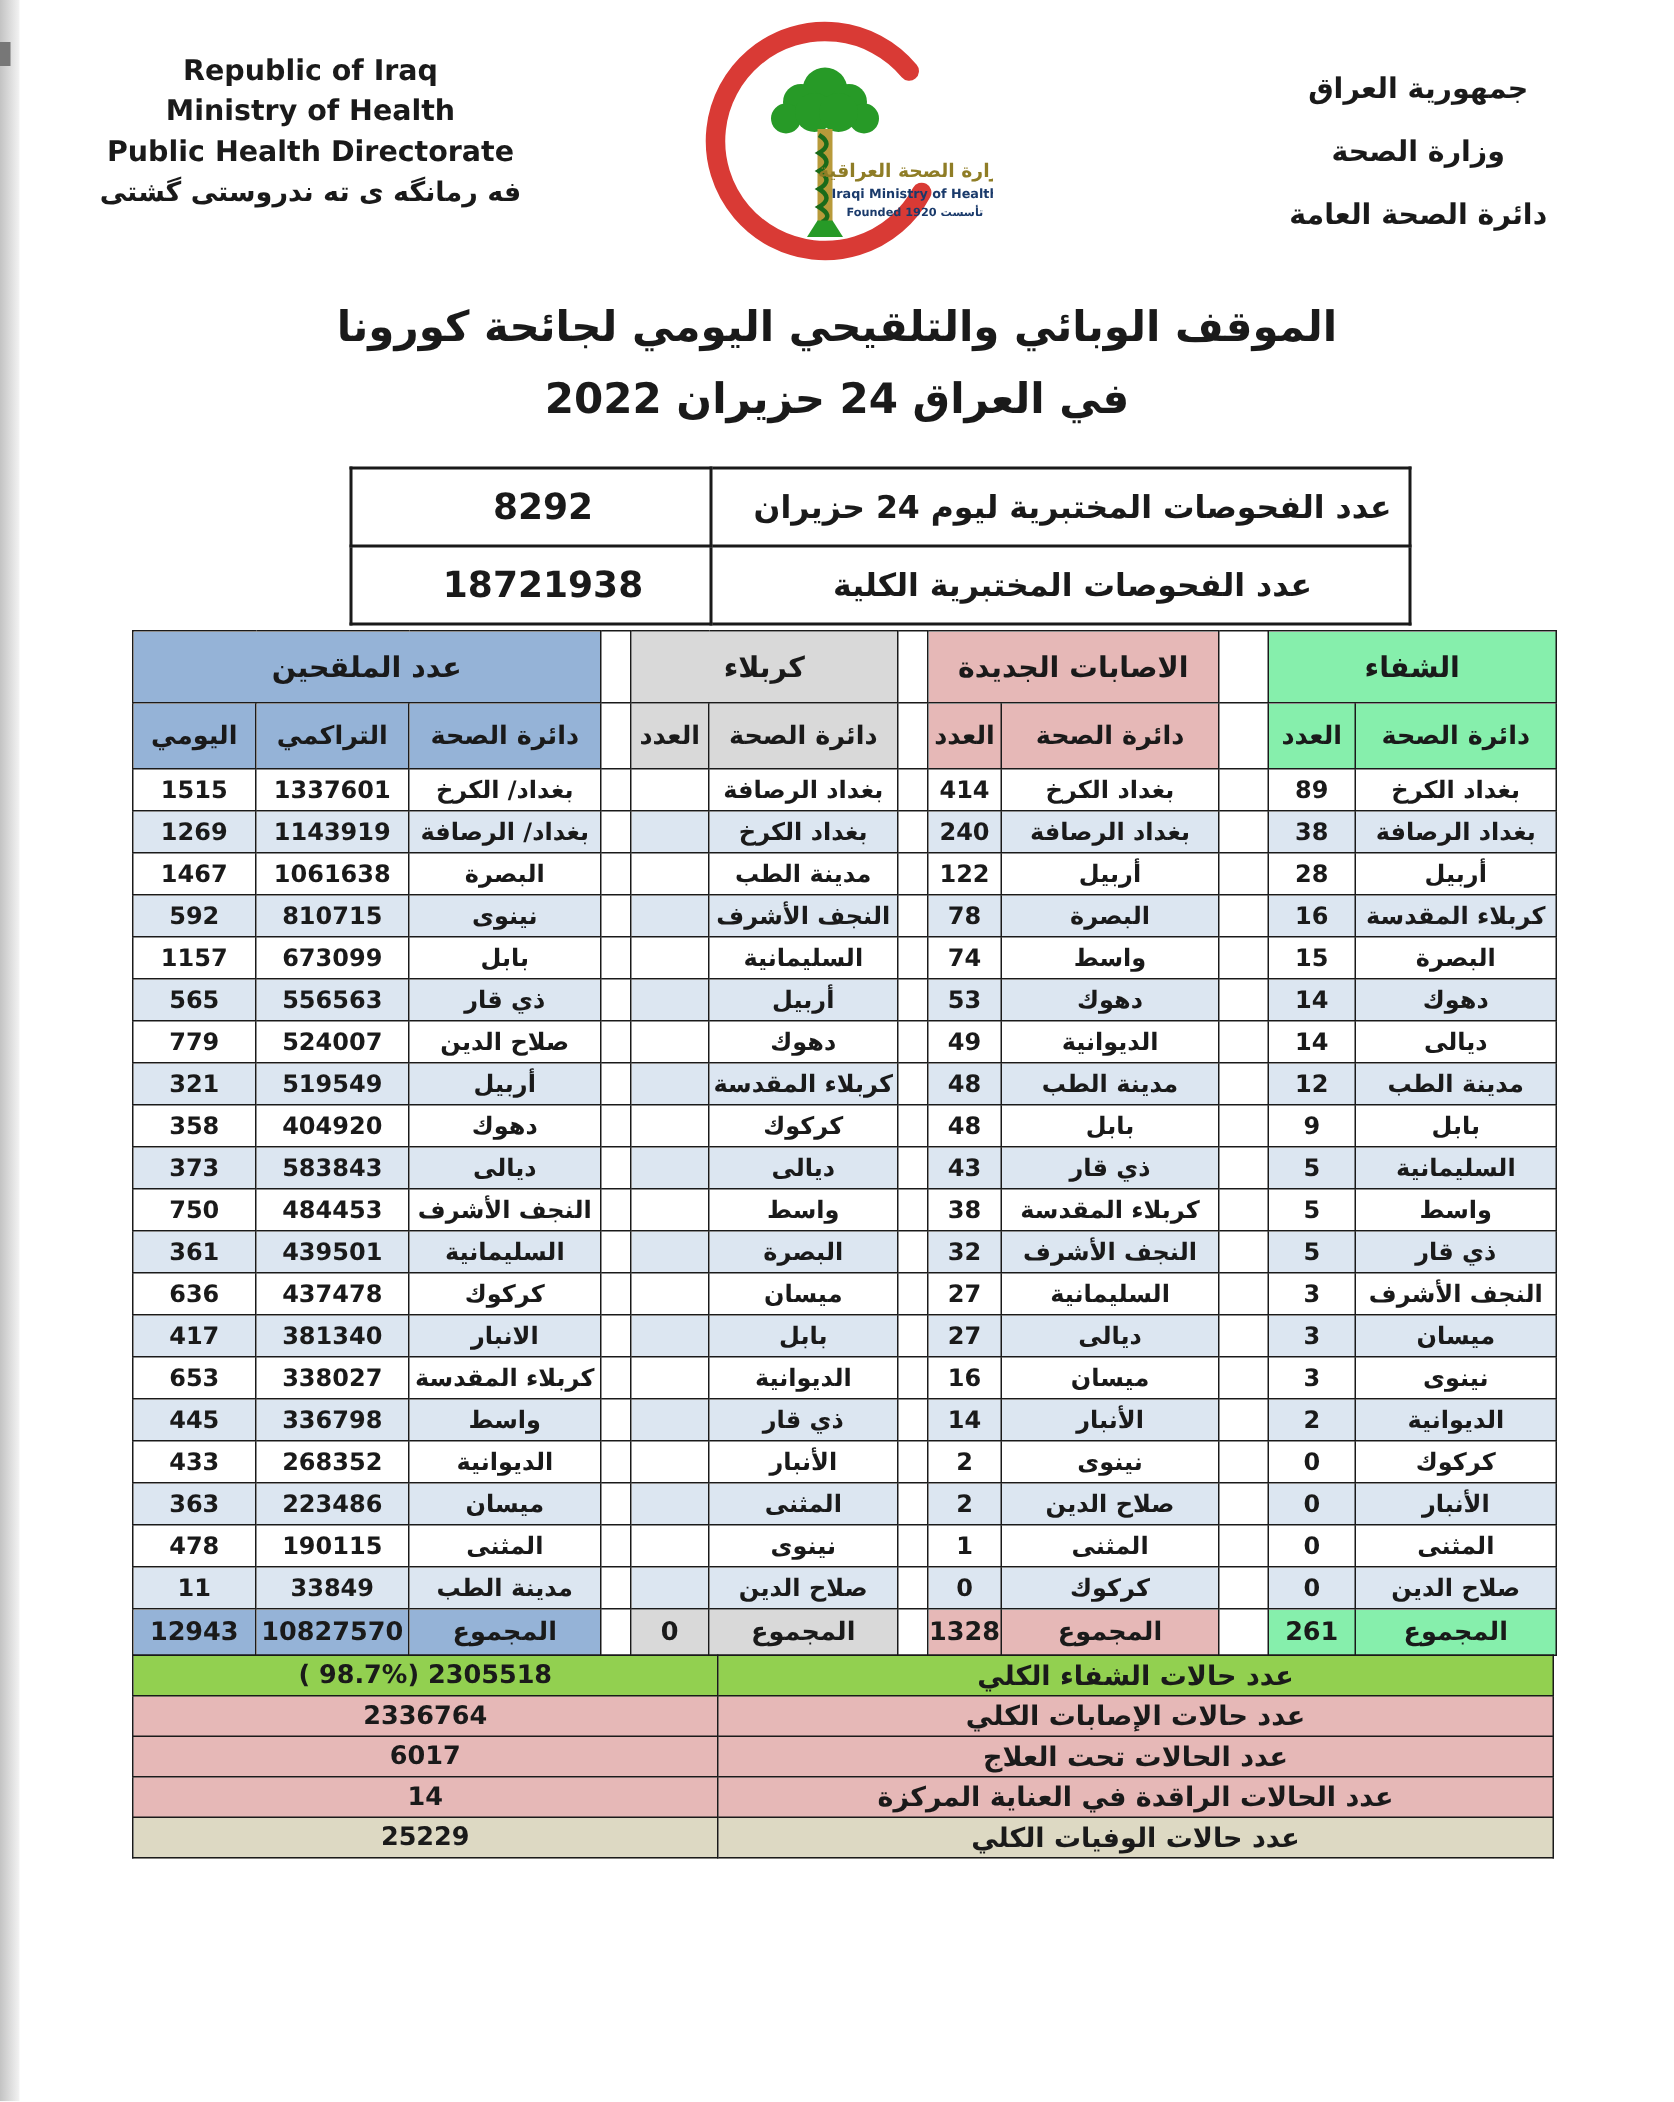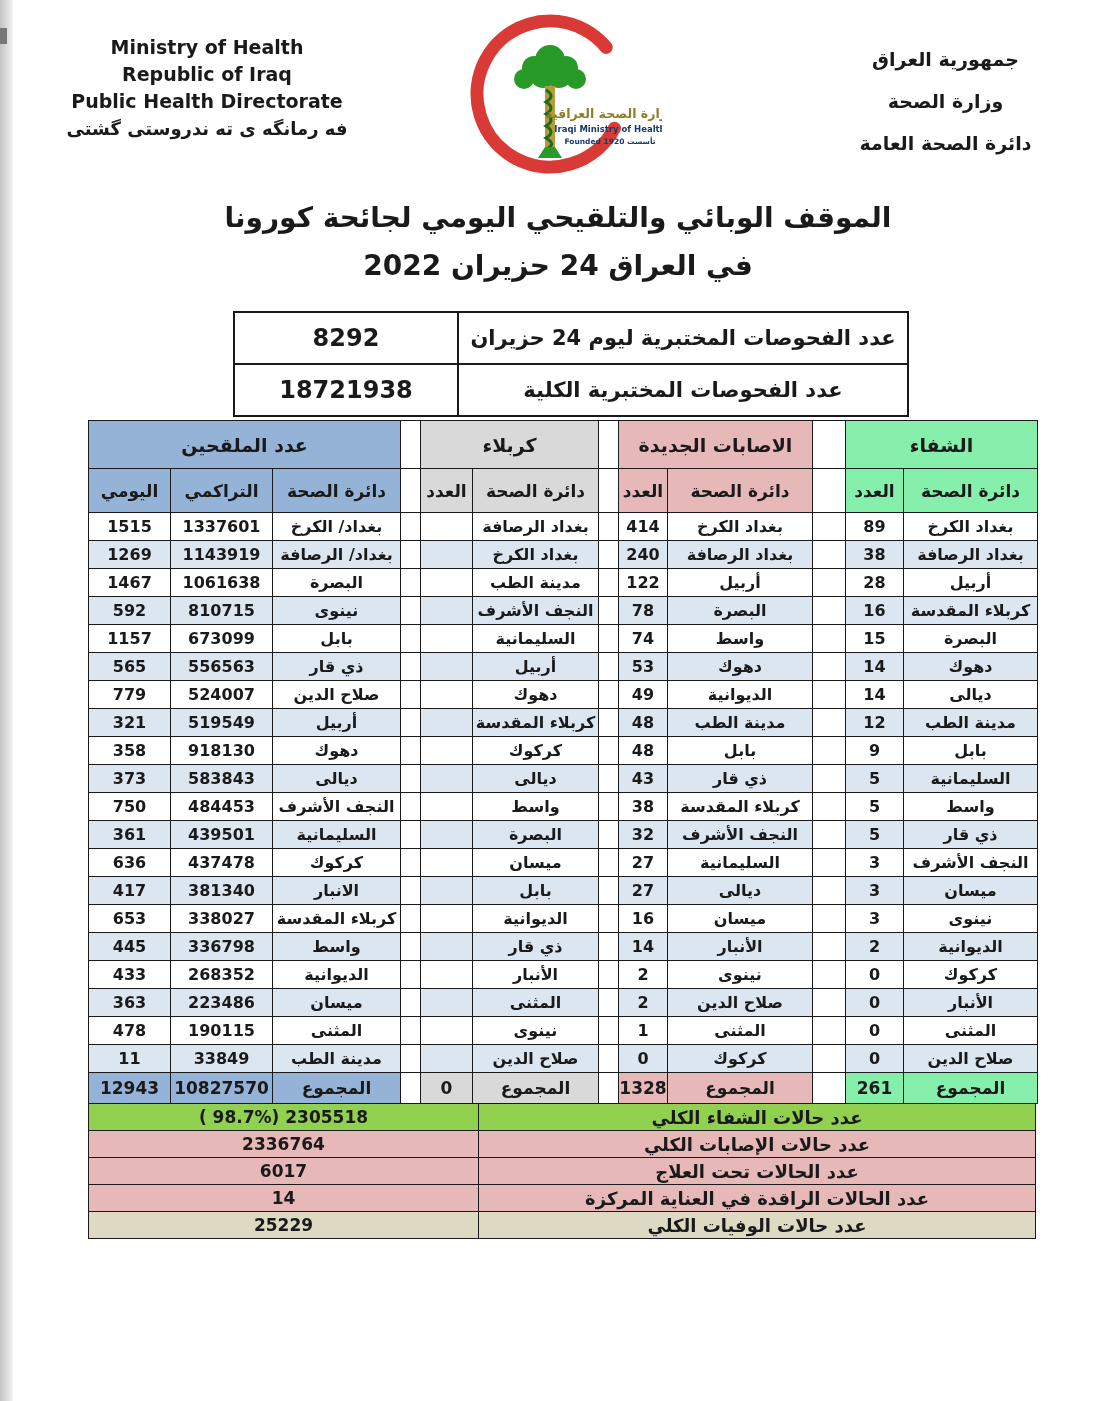--- a/index.html
+++ b/index.html
@@ -18,21 +18,21 @@
   .logo{position:absolute;left:450px;top:8px;width:212px;height:172px;}
 
   
   .title{position:absolute;left:108px;top:194px;width:900px;text-align:center;
         font-size:28px;line-height:48px;direction:rtl;}
 
   
   table{border-collapse:collapse;table-layout:fixed;}
   td{padding:0;}
   .tests{position:absolute;left:233px;top:311px;}
-  .tests td{border:2px solid #1a1a1a;text-align:center;height:50px;}
+  .tests td{border:2px solid #1a1a1a;text-align:center;height:50px;padding-left:16px;}
   .tests .val{width:222px;font-size:24px;}
   .tests .lab{width:448px;font-size:21px;direction:rtl;}
 
   
   .main{position:absolute;left:88px;top:420px;}
   .main td{border:1.6px solid #1a1a1a;text-align:center;font-size:16px;
         direction:rtl;white-space:nowrap;overflow:hidden;}
   .main .gh td{font-size:19px;height:47px;}
   .main .ch td{font-size:17px;height:43px;}
   .main .dr td{height:27px;}
@@ -55,22 +55,22 @@
   .c-beige{background:#ddd9c3;}
 </style>
 </head>
 <body>
 
 <div class="page">
   <div class="scan-edge"></div>
   <div class="scan-speck"></div>
 
   <div class="hdr-left">
+    <div>Republic of Iraq</div>
     <div>Ministry of Health</div>
-    <div>Republic of Iraq</div>
     <div>Public Health Directorate</div>
     <div class="ku">فه رمانگه ی ته ندروستی گشتی</div>
   </div>
 
   <svg class="logo" viewBox="0 0 212 172">
     <g>
       <circle cx="100" cy="86" r="73" fill="none" stroke="#d93a35" stroke-width="13" stroke-dasharray="372 87" transform="rotate(28 100 86)" stroke-linecap="round"></circle>
     </g>
     <g>
       <circle cx="100" cy="52" r="15" fill="#279a27"></circle>
@@ -261,21 +261,21 @@
       <td class="nm z">كربلاء المقدسة</td>
           <td class="sp"></td>
       <td class="num z">48</td>
       <td class="nm z">مدينة الطب</td>
           <td class="sp"></td>
       <td class="num z">12</td>
       <td class="nm z">مدينة الطب</td>
         </tr>
         <tr class="dr">
       <td class="num">358</td>
-      <td class="num">918130</td>
+      <td class="num">404920</td>
       <td class="nm">دهوك</td>
           <td class="sp"></td>
       <td class="num"></td>
       <td class="nm">كركوك</td>
           <td class="sp"></td>
       <td class="num">48</td>
       <td class="nm">بابل</td>
           <td class="sp"></td>
       <td class="num">9</td>
       <td class="nm">بابل</td>

